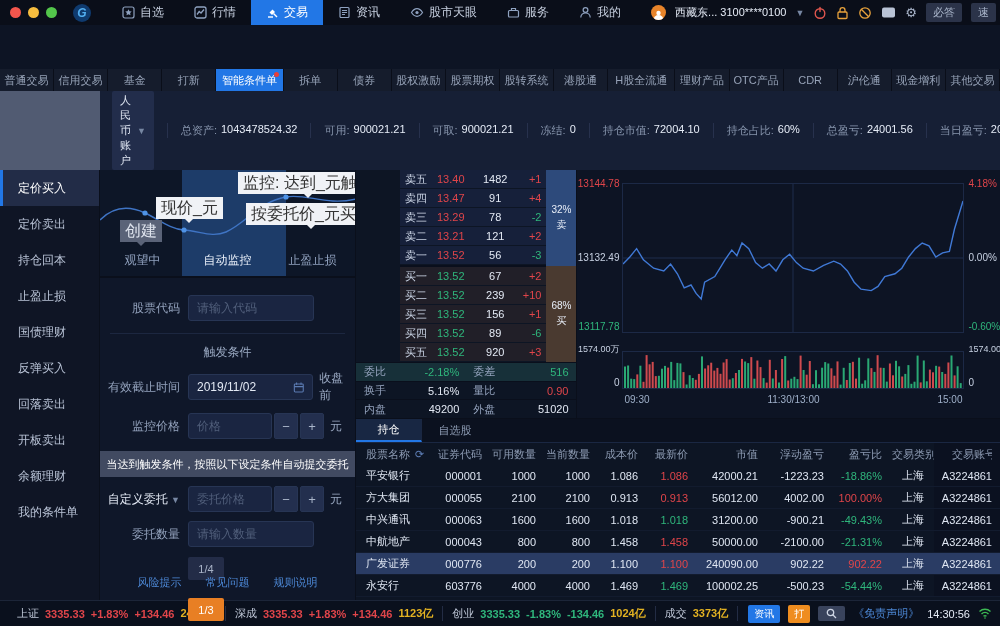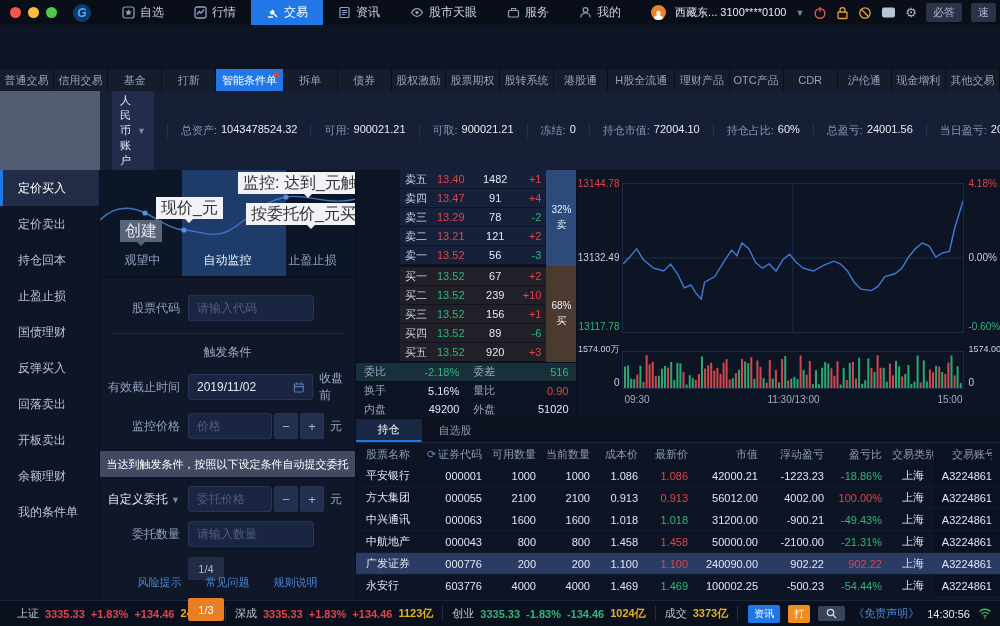--- a/index.html
+++ b/index.html
@@ -124,21 +124,21 @@
   .pos { flex:1; background:#0d1524; border-top:1px solid #0a0f1b; display:flex; flex-direction:column; min-height:0; }
   .pos-tabs { flex:0 0 24px; display:flex; background:#0b111f; border-bottom:1px solid #1a2742; }
   .pos-tab { width:66px; display:flex; align-items:center; justify-content:center; font-size:11px; color:#8d9bb3; cursor:pointer; }
   .pos-tab.active { background:#182743; color:#fff; border-bottom:2px solid #2277e6; border-right:1px solid #1a2742; }
   .pos-table { flex:1; overflow:hidden; font-size:11px; }
   .pos-hrow, .pos-row { display:flex; height:22px; align-items:center; }
   .pos-hrow { color:#8d9bb3; }
   .pos-row { color:#dfe6f2; border-bottom:1px solid #121b2e; cursor:pointer; }
   .pos-row.selected { background:#2a3c64; }
   .pc { text-align:right; padding-right:10px; white-space:nowrap; overflow:hidden; }
-  .col-name { width:82px; text-align:center; padding-left:10px; display:flex; align-items:center; gap:17px; }
+  .col-name { width:82px; text-align:center; padding-left:10px; display:flex; align-items:center; gap:5px; }
   .col-code{width:54px}.col-avail{width:54px}.col-cur{width:54px}.col-cost{width:48px}.col-last{width:50px}
   .col-mv{width:70px}.col-pnl{width:66px}.col-ratio{width:58px}.col-mkt{width:42px}
   .col-acct{width:66px; background:#0b1120; height:100%; display:flex; align-items:center; justify-content:flex-end; padding-right:8px;}
   .clip { display:inline-block; width:40px; overflow:hidden; white-space:nowrap; }
 
   
   .statusbar { flex:0 0 26px; background:#0a101d; border-top:1px solid #1c2538; display:flex; align-items:center; font-size:11px; padding:0 8px; }
   .idx { display:flex; gap:6px; align-items:center; padding:0 9px; border-right:1px solid #232c44; white-space:nowrap; }
   .idx:last-of-type { border-right:none; }
   .idx b { font-weight:bold; }

